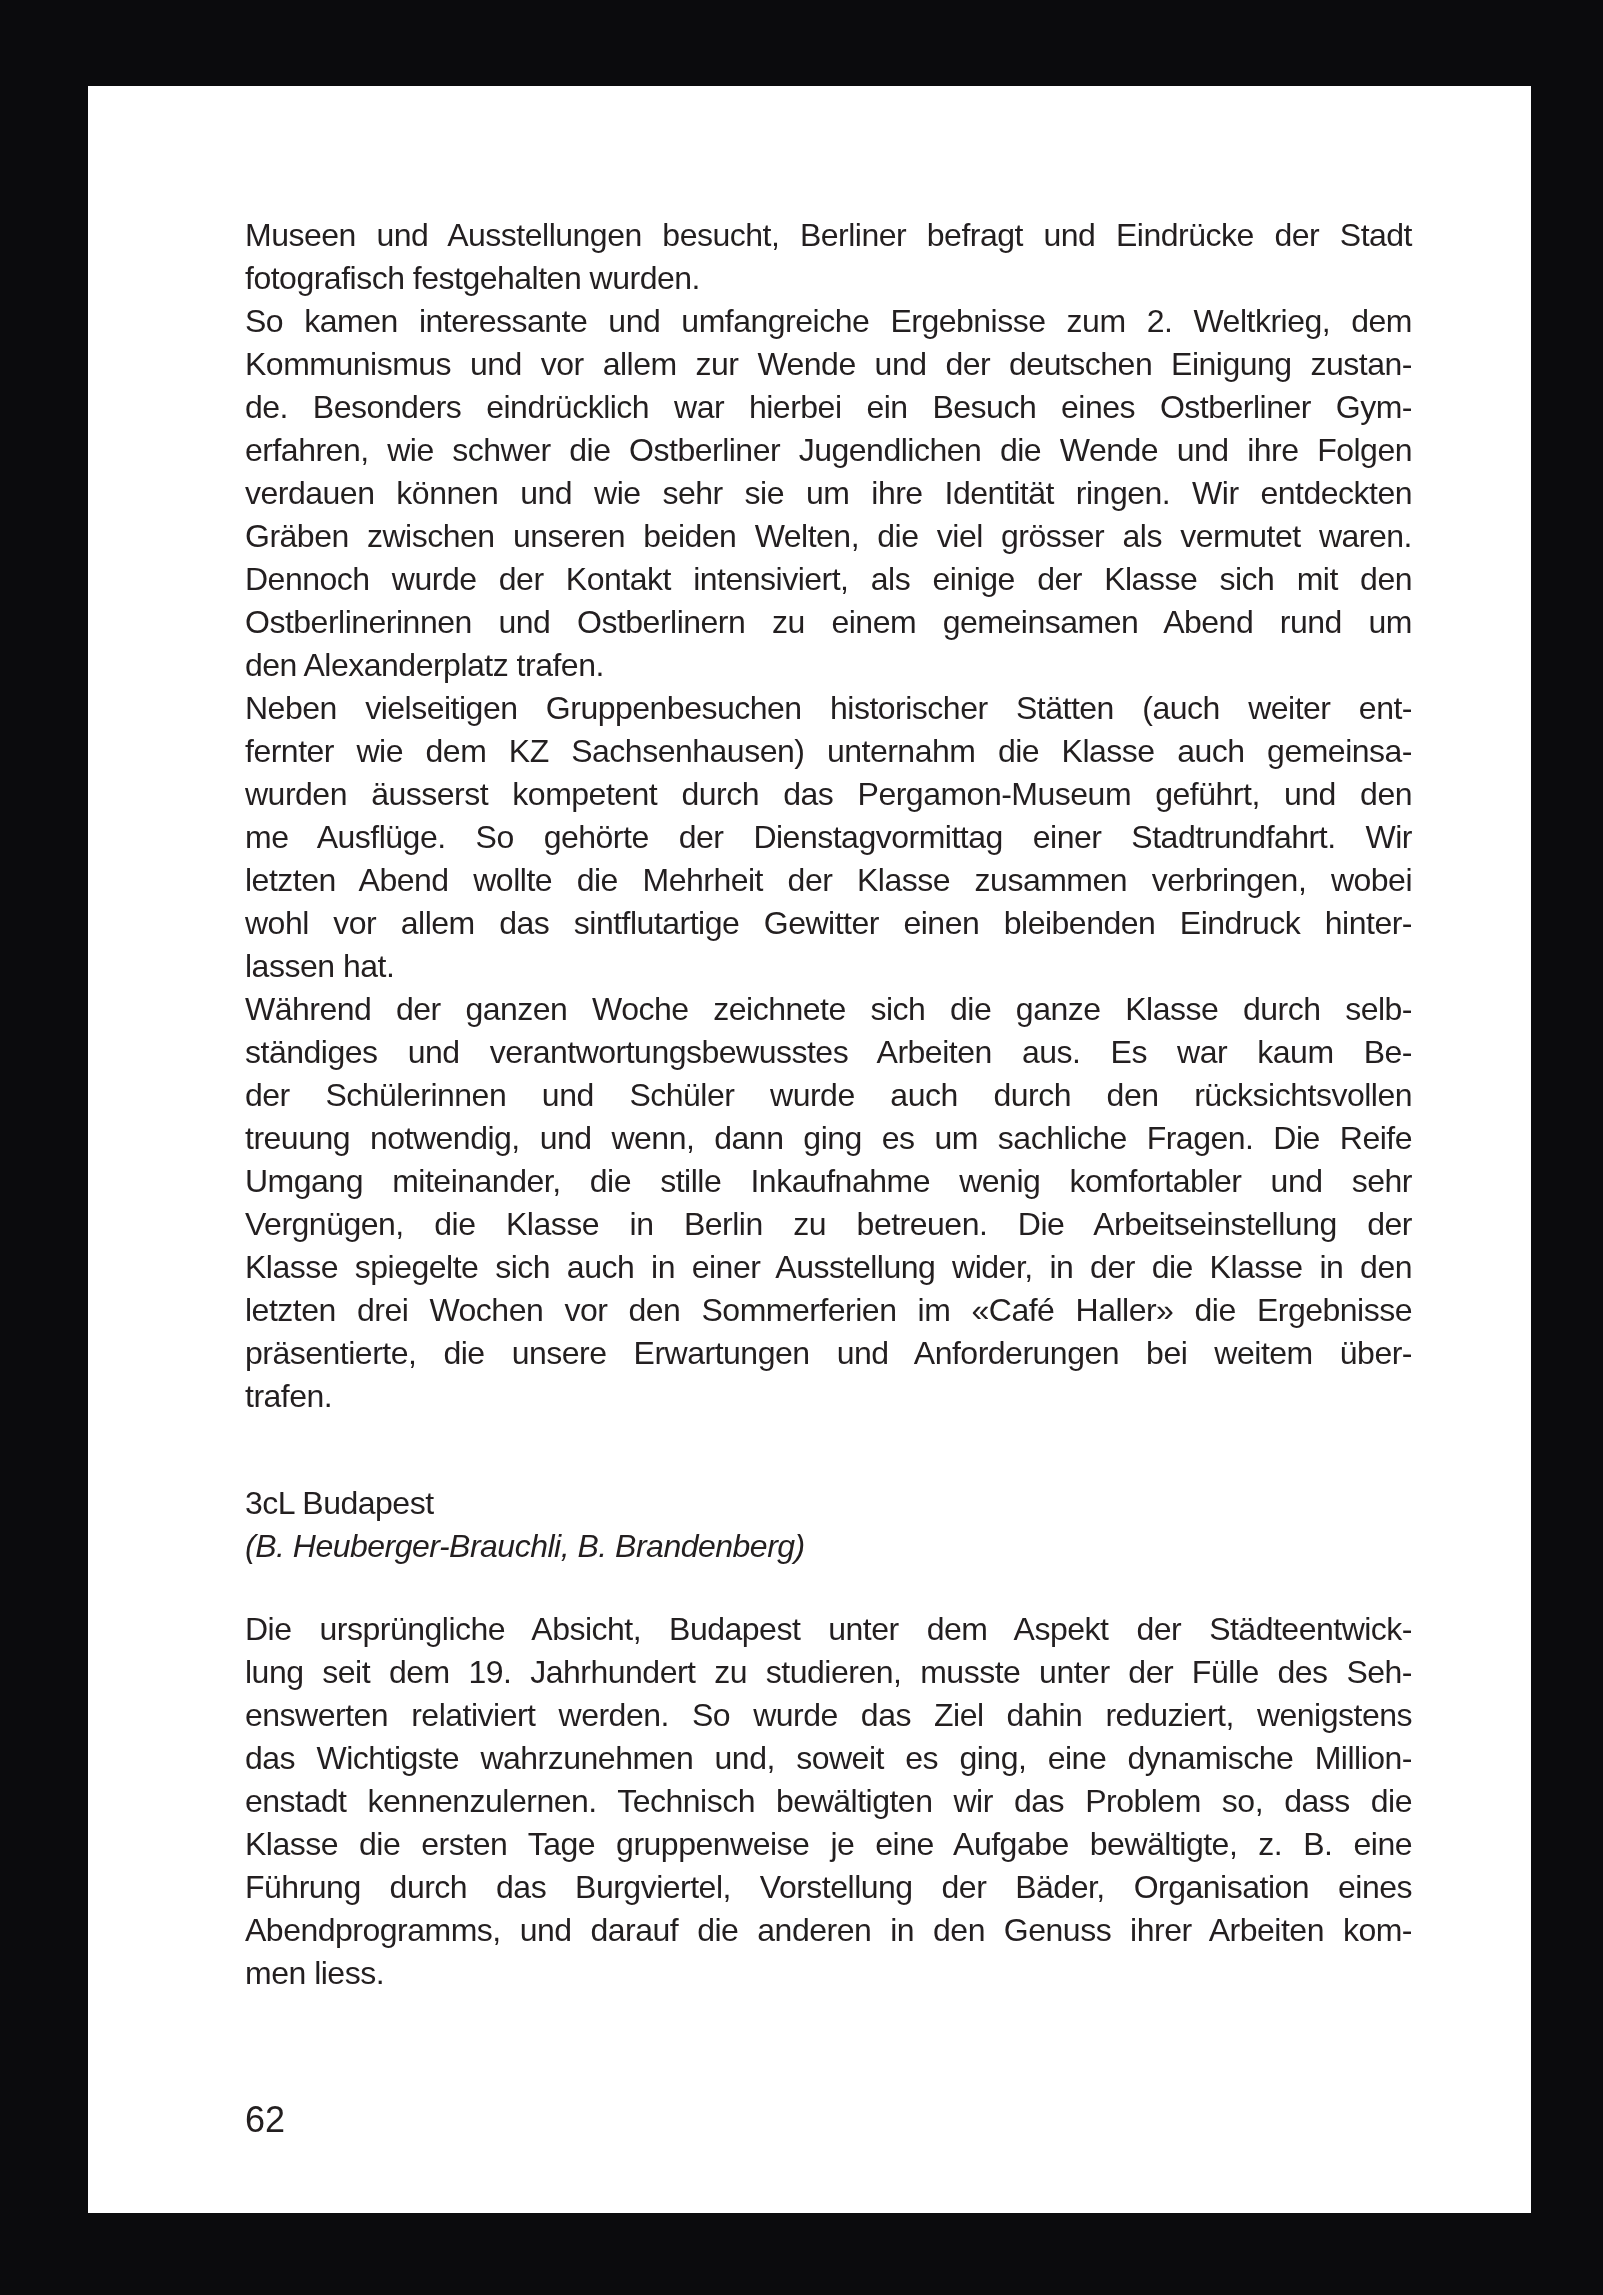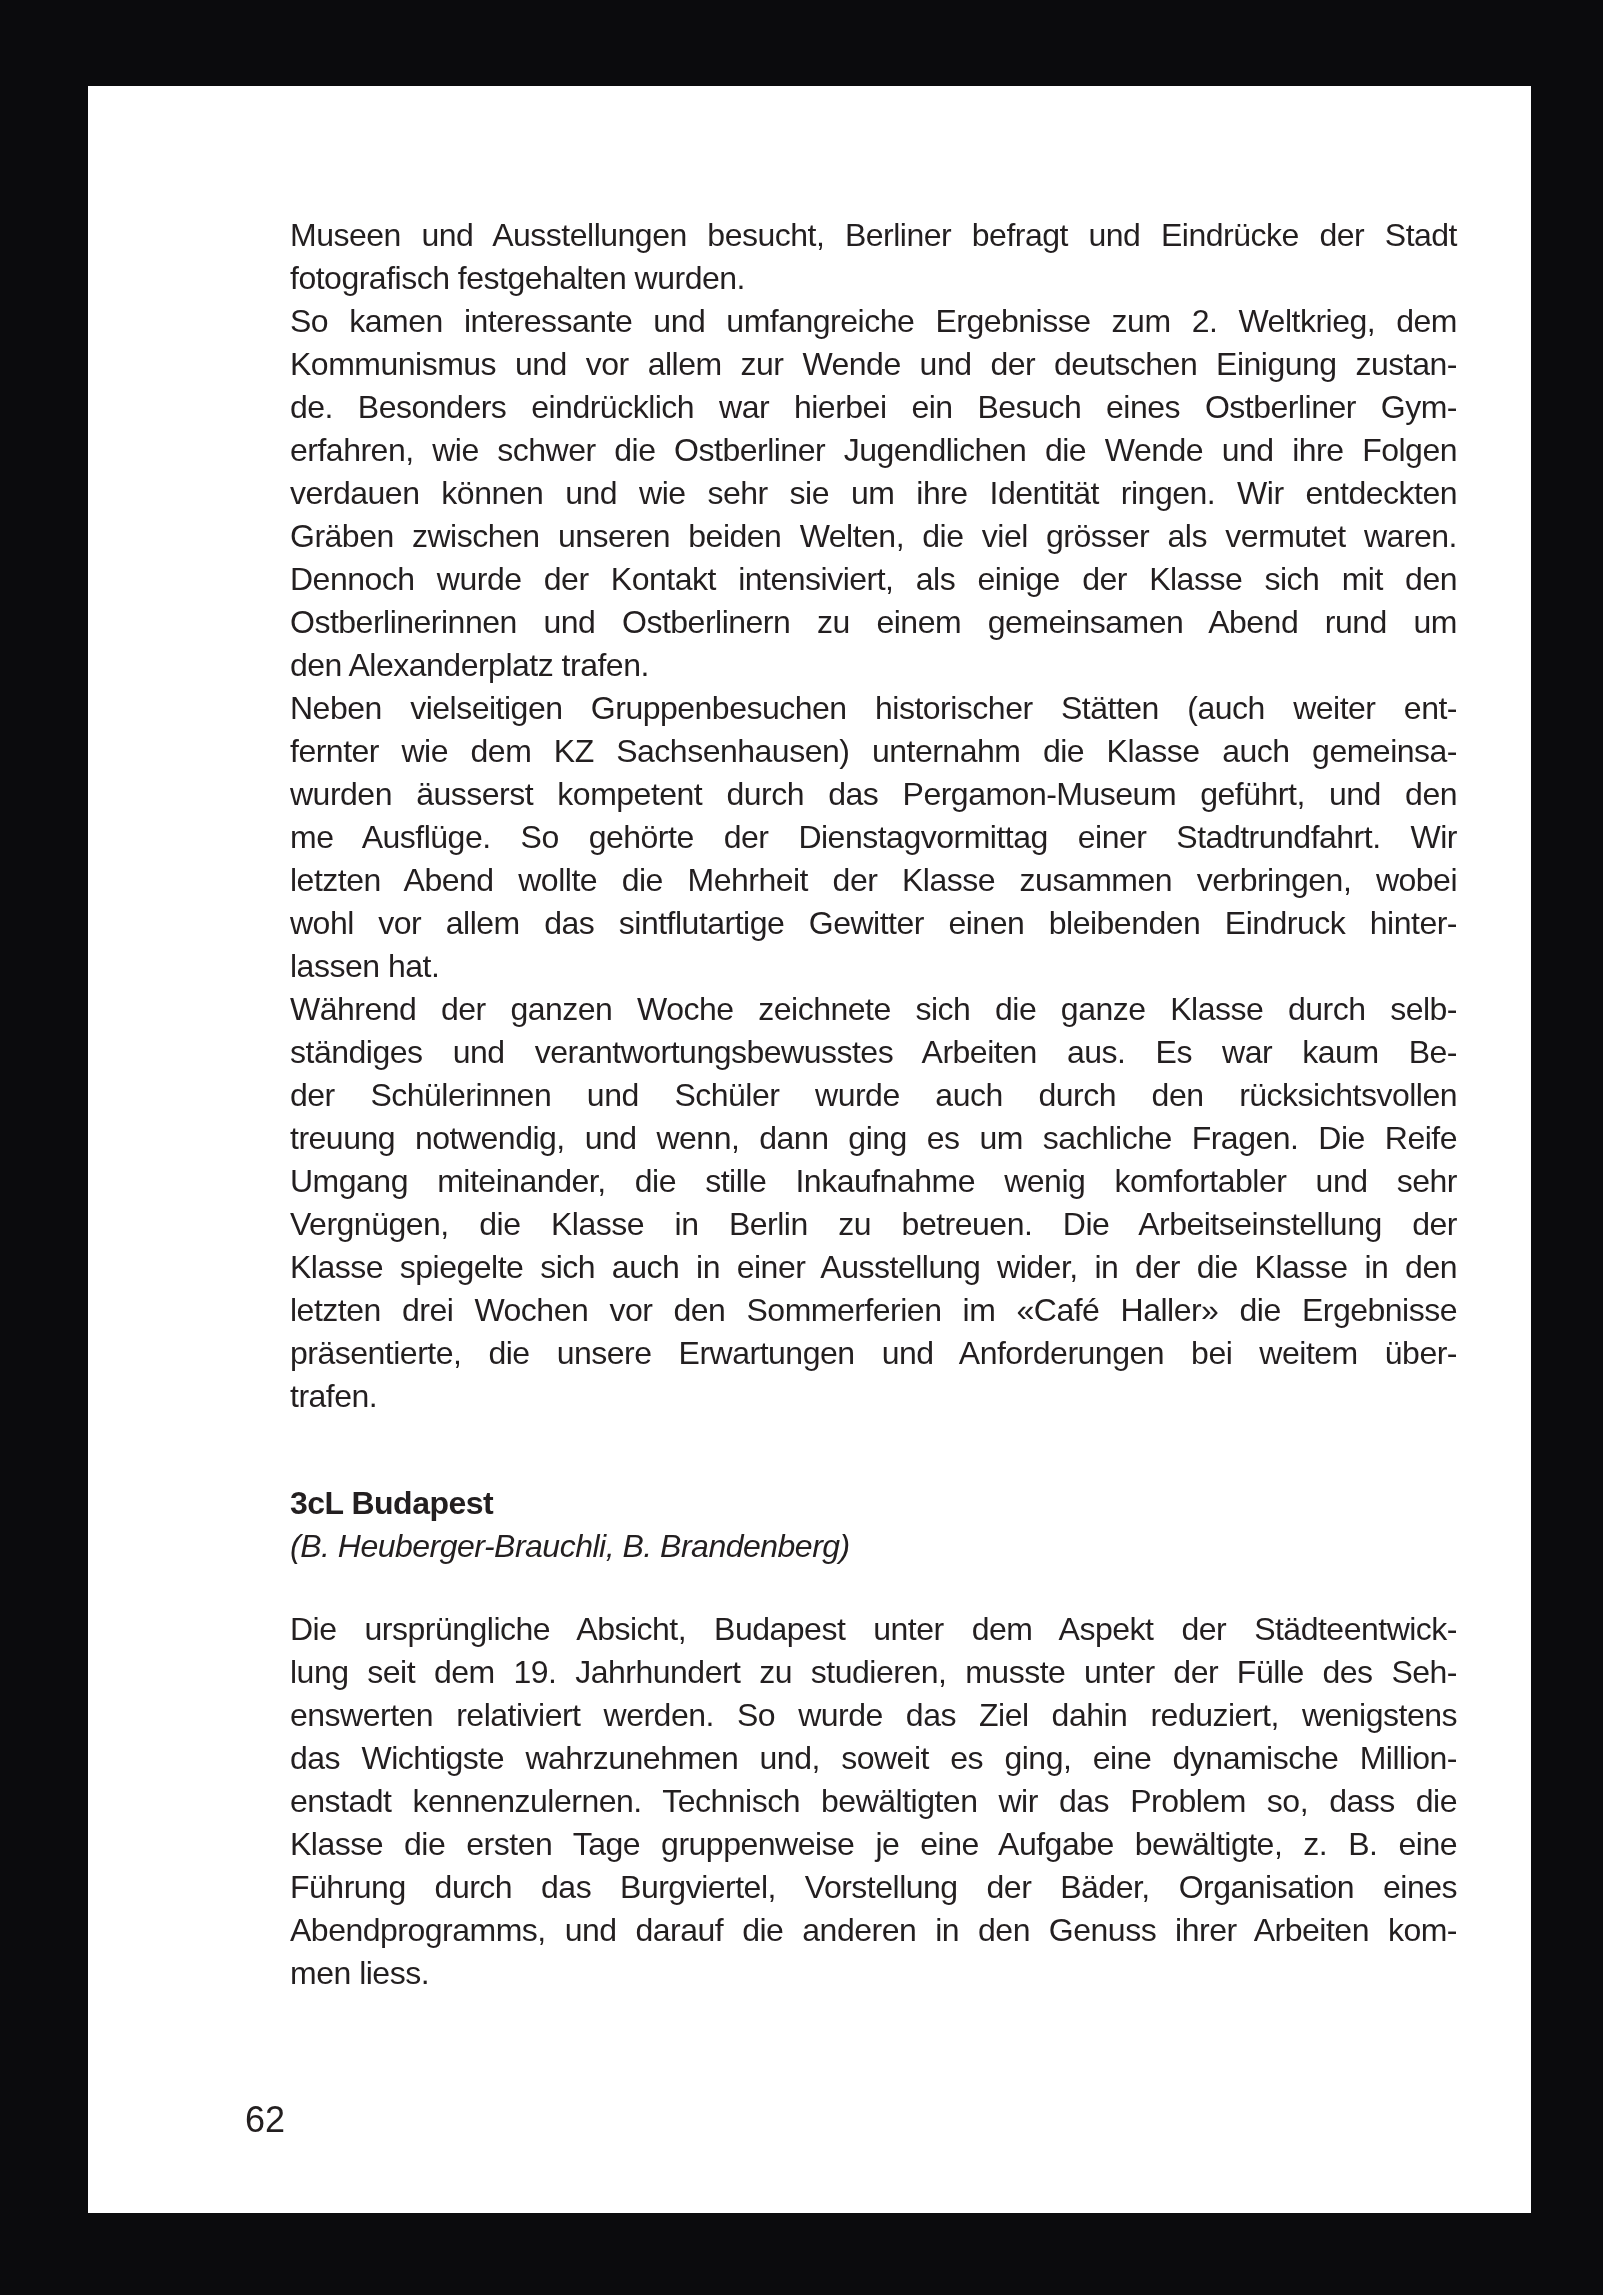--- a/index.html
+++ b/index.html
@@ -17,34 +17,33 @@
   }
   .text {
     position: absolute;
     left: 157px; top: 128px;
     width: 1167px;
     font-family: "Liberation Sans", sans-serif;
     color: #231f20;
     font-size: 32px;
     line-height: 43px;
     letter-spacing: -0.5px;
-    margin-left: 45px;
   }
   .line {
     display: block;
     white-space: nowrap;
     text-align: justify;
     text-align-last: justify;
     height: 43px;
   }
   .line.last { text-align-last: left; }
   .gap-heading { height: 64px; }
   .heading {
     display: block;
-    font-weight: bold;
+    font-weight: normal;
     height: 43px;
     white-space: nowrap;
   }
   .authors { display: block; height: 43px; white-space: nowrap; font-style: italic; }
   .gap-para { height: 40px; }
   .page-number {
     position: absolute;
     left: 157px; top: 2013px;
     font-family: "Liberation Sans", sans-serif;
     font-size: 36px;

